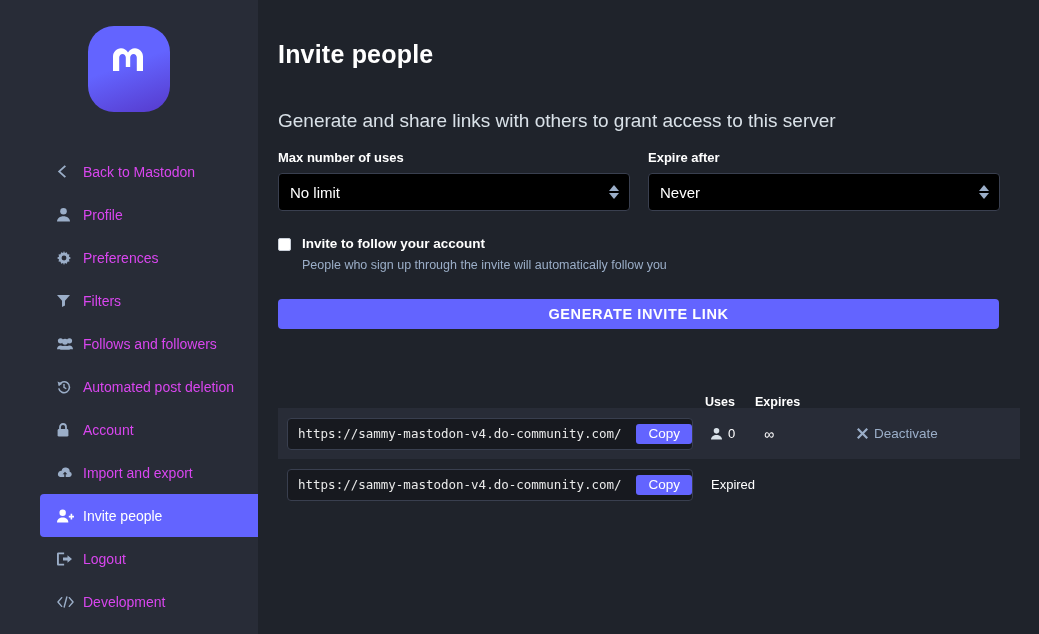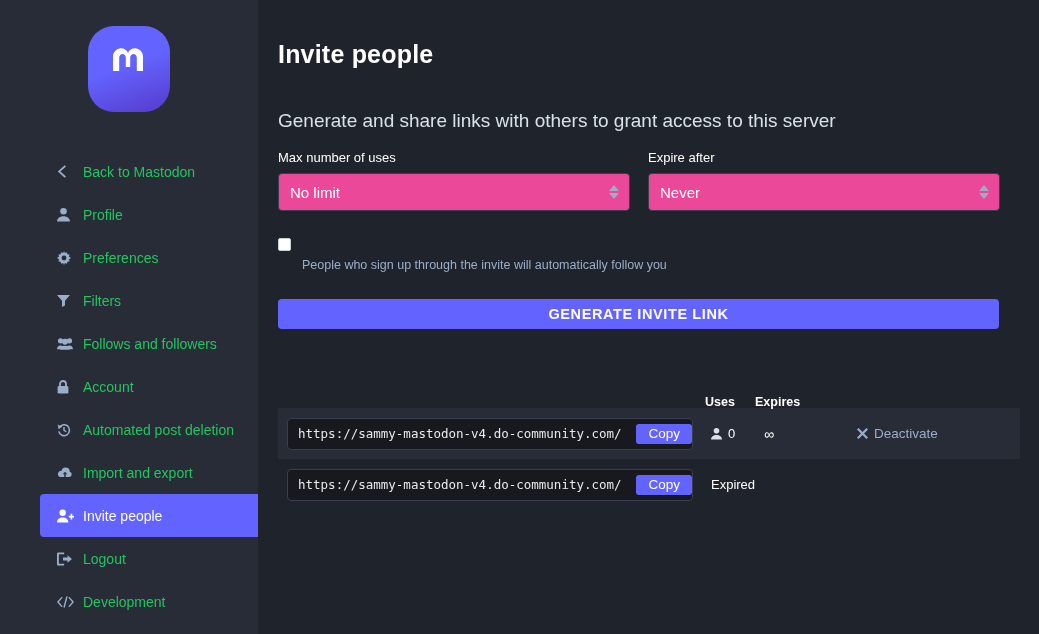--- a/index.html
+++ b/index.html
@@ -26,21 +26,21 @@
     position: relative;
     display: flex; align-items: center; justify-content: center;
   }
   .logo svg { display: block; }
 
   .nav { margin-top: 12px; }
   .nav-item {
     display: flex; align-items: center;
     height: 43px;
     padding-left: 17px;
-    color: #22c55e;
+    color: #d946ef;
     font-size: 14px;
     cursor: pointer;
     margin: 0 0 0 40px;
     width: 218px;
     border-radius: 4px 0 0 4px;
   }
   .nav-item .ic {
     width: 19px; display: inline-flex; align-items: center; justify-content: flex-start;
     flex: 0 0 19px; margin-right: 7px; color: #9baec8;
   }
@@ -54,23 +54,23 @@
     color: #ffffff; font-size: 25px; font-weight: bold;
     position: absolute; left: 20px; top: 40px; letter-spacing: .2px;
   }
   .page-desc {
     color: #d9e1e8; font-size: 19px;
     position: absolute; left: 20px; top: 110px;
   }
 
   .field-row { position: absolute; left: 20px; top: 150px; width: 722px; display: flex; gap: 18px; }
   .field { width: 352px; }
-  .field-label { color: #ffffff; font-size: 13px; font-weight: normal; margin-bottom: 8px; display: block; }
+  .field-label { color: #ffffff; font-size: 13px; font-weight: bold; margin-bottom: 8px; display: block; }
   .select-box {
-    height: 38px; background: #ec4899;
+    height: 38px; background: #000000;
     border: 1px solid #393f4f; border-radius: 4px;
     display: flex; align-items: center; padding: 0 10px 0 11px;
     color: #ffffff; font-size: 15px;
     justify-content: space-between; cursor: pointer;
   }
   .spinner { display: flex; flex-direction: column; gap: 2px; align-items: center; }
   .spinner i { width: 0; height: 0; border-left: 5px solid transparent; border-right: 5px solid transparent; display: block; }
   .spinner i.up { border-bottom: 6px solid #9baec8; }
   .spinner i.down { border-top: 6px solid #9baec8; }
 
@@ -188,37 +188,37 @@
               <circle cx="14" cy="4" r="3" fill="currentColor"></circle>
               <circle cx="9" cy="5" r="3.3" fill="currentColor"></circle>
               <path fill="currentColor" d="M0 13.5C0 11 1.8 9.3 4 9.3S8 11 8 13.5zM10 13.5c0-2.5 1.8-4.2 4-4.2s4 1.7 4 4.2zM3.6 14c0-2.8 2.4-4.6 5.4-4.6s5.4 1.8 5.4 4.6z"></path>
             </svg>
         </span>
         <span class="lbl">Follows and followers</span>
       </div>
 
       <div class="nav-item">
         <span class="ic">
-          <svg width="12" height="14" viewBox="0 0 12 14">
-              <path fill="none" stroke="currentColor" stroke-width="1.8" d="M3 6V4a3 3 0 0 1 6 0v2"></path>
-              <rect x="0.6" y="6" width="10.8" height="7.6" rx="1.4" fill="currentColor"></rect>
-            </svg>
-        </span>
-        <span class="lbl">Account</span>
-      </div>
-
-      <div class="nav-item">
-        <span class="ic">
           <svg width="14" height="14" viewBox="0 0 16 16">
               <path fill="none" stroke="currentColor" stroke-width="1.8" d="M2.2 6.2A6.2 6.2 0 1 1 2 9.6"></path>
               <path fill="currentColor" d="M0.6 1.6l1.4 5 4.3-2.2z"></path>
               <path fill="none" stroke="currentColor" stroke-width="1.6" d="M8 4.6V8.4l2.6 1.6"></path>
             </svg>
         </span>
         <span class="lbl">Automated post deletion</span>
+      </div>
+
+      <div class="nav-item">
+        <span class="ic">
+          <svg width="12" height="14" viewBox="0 0 12 14">
+              <path fill="none" stroke="currentColor" stroke-width="1.8" d="M3 6V4a3 3 0 0 1 6 0v2"></path>
+              <rect x="0.6" y="6" width="10.8" height="7.6" rx="1.4" fill="currentColor"></rect>
+            </svg>
+        </span>
+        <span class="lbl">Account</span>
       </div>
 
       <div class="nav-item">
         <span class="ic">
           <svg width="16" height="12" viewBox="0 0 18 13">
               <path fill="currentColor" d="M14.3 5.1A4.6 4.6 0 0 0 5.2 4 3.6 3.6 0 0 0 3.6 11h10.3a3 3 0 0 0 .4-5.9z"></path>
               <path fill="#282c37" d="M8.2 11.4V7.9H6.4L9 5l2.6 2.9H9.8v3.5z"></path>
             </svg>
         </span>
         <span class="lbl">Import and export</span>
@@ -284,20 +284,21 @@
               <i class="down"></i>
             </span>
         </div>
       </div>
 
     </div>
 
     <div class="check-row">
       <div class="check-line">
         <span class="cbox"></span>
+        <span class="check-title">Invite to follow your account</span>
       </div>
       <div class="check-sub">People who sign up through the invite will automatically follow you</div>
     </div>
 
     <button class="gen-btn">GENERATE INVITE LINK</button>
 
     <div class="table">
 
       <div class="thead">
         <span class="th uses">Uses</span>

